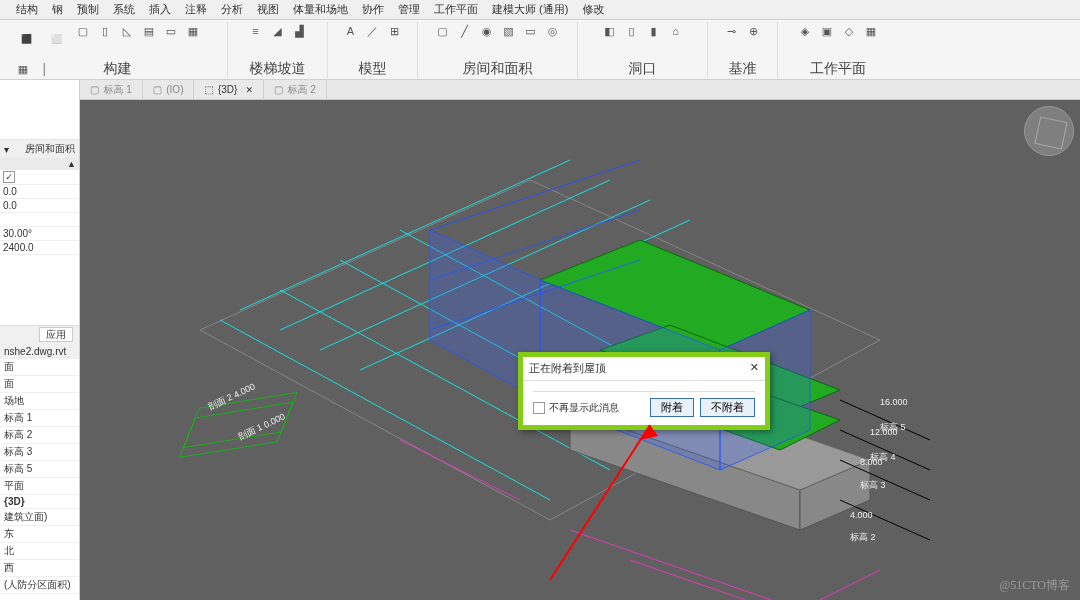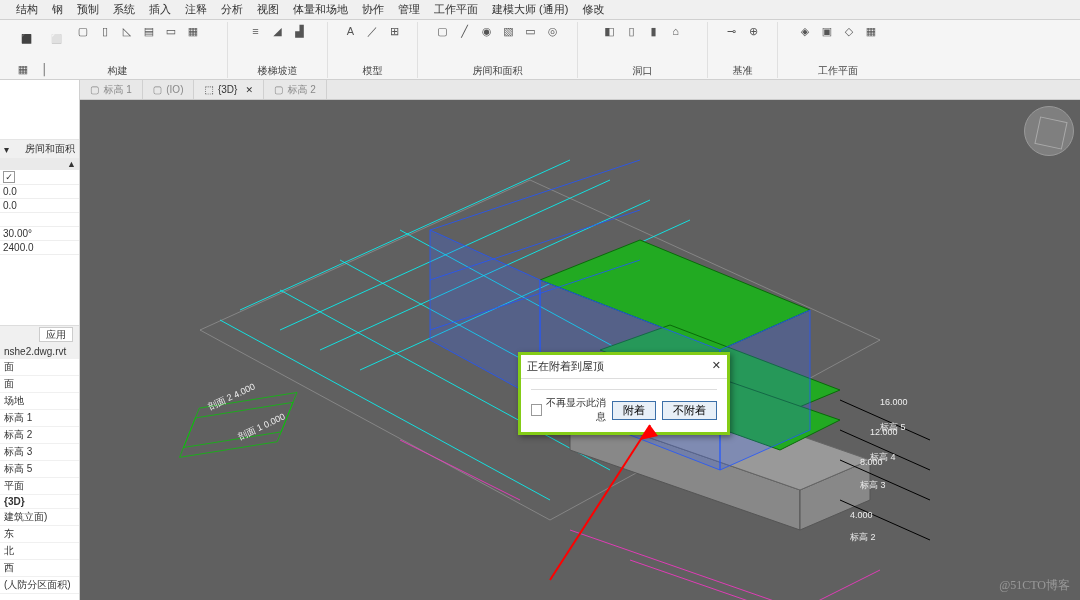--- a/index.html
+++ b/index.html
@@ -6,21 +6,21 @@
 body { width: 1080px; height: 600px; overflow: hidden; background: #fff; font-size: 11px; color: #333; position: relative; }
 
 .menubar { height: 20px; background: #f0f0f0; display: flex; align-items: center; padding: 0 16px; gap: 14px; font-size: 11px; border-bottom: 1px solid #d0d0d0; }
 .menubar span { cursor: default; }
 
 .ribbon { height: 60px; background: #f5f5f5; border-bottom: 1px solid #d0d0d0; display: flex; align-items: flex-start; padding: 2px 8px 0; gap: 0; }
 .ribbon-group { display: flex; flex-direction: column; align-items: center; padding: 0 6px; border-right: 1px solid #e0e0e0; height: 56px; }
 .ribbon-icons { display: flex; gap: 4px; flex-wrap: wrap; height: 38px; align-items: flex-start; }
 .ribbon-icon { width: 18px; height: 18px; display: flex; align-items: center; justify-content: center; font-size: 11px; color: #555; background: #f5f5f5; }
 .ribbon-icon.big { width: 26px; height: 34px; flex-direction: column; font-size: 9px; }
-.ribbon-label { font-size: 10px; color: #444; margin-top: auto; }
+.ribbon-label { font-size: 14px; color: #444; margin-top: auto; }
 
 .workspace { display: flex; height: calc(600px - 80px); }
 .side-panel { width: 80px; background: #fff; border-right: 1px solid #d0d0d0; display: flex; flex-direction: column; }
 .side-block { border-bottom: 1px solid #e5e5e5; padding: 2px; }
 .side-hdr { background: #f0f0f0; font-size: 10px; padding: 2px 4px; display: flex; justify-content: space-between; align-items: center; }
 .prop-row { display: flex; font-size: 10px; border-bottom: 1px solid #eee; }
 .prop-val { flex: 1; padding: 1px 3px; background: #fff; }
 .check { width: 12px; height: 12px; border: 1px solid #999; display: inline-block; text-align: center; line-height: 10px; font-size: 9px; }
 
 .tree-list { font-size: 10px; }
@@ -29,21 +29,21 @@
 .main-area { flex: 1; display: flex; flex-direction: column; position: relative; }
 .tab-strip { height: 20px; background: #e8e8e8; display: flex; align-items: stretch; font-size: 10px; border-bottom: 1px solid #ccc; }
 .tab { padding: 3px 10px; display: flex; align-items: center; gap: 4px; border-right: 1px solid #d0d0d0; color: #888; }
 .tab.active { background: #EAEAEA; color: #333; }
 .tab-close { font-size: 9px; margin-left: 4px; }
 
 .viewport { flex: 1; background: #606060; position: relative; overflow: hidden; }
 
 .model-svg { position: absolute; width: 100%; height: 100%; }
 
-.dialog { position: absolute; left: 438px; top: 252px; width: 212px; background: #fff; border: 3px solid #84cc16; box-shadow: 2px 2px 6px rgba(0,0,0,0.4); font-size: 11px; z-index: 10; }
+.dialog { position: absolute; left: 438px; top: 252px; width: 252px; background: #fff; border: 5px solid #84cc16; box-shadow: 2px 2px 6px rgba(0,0,0,0.4); font-size: 11px; z-index: 10; }
 .dialog-title { background: #fff; padding: 4px 6px; display: flex; justify-content: space-between; border-bottom: 1px solid #ddd; font-size: 11px; }
 .dialog-body { padding: 10px 10px 8px; }
 .dialog-msg { color: #1e5fb3; font-size: 11px; margin-bottom: 14px; }
 .dialog-footer { display: flex; align-items: center; gap: 6px; padding-top: 6px; border-top: 1px solid #ddd; }
 .dlg-btn { border: 1px solid #3b6fa8; background: #e8f0f8; padding: 1px 10px; font-size: 11px; }
 .dlg-check { display: flex; align-items: center; gap: 4px; font-size: 10px; color: #333; flex: 1; text-align: right; }
 
 .arrow { position: absolute; z-index: 11; }
 
 .watermark { position: absolute; right: 10px; bottom: 6px; color: rgba(255,255,255,0.35); font-size: 12px; z-index: 5; font-family: Liberation Serif, serif; }

